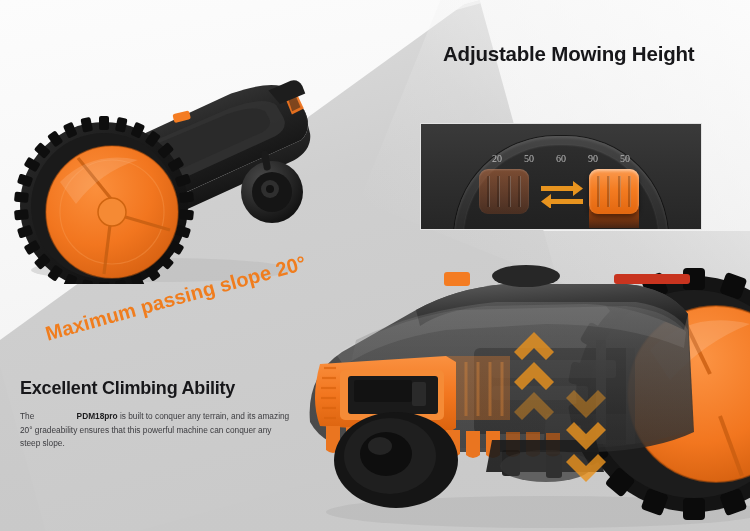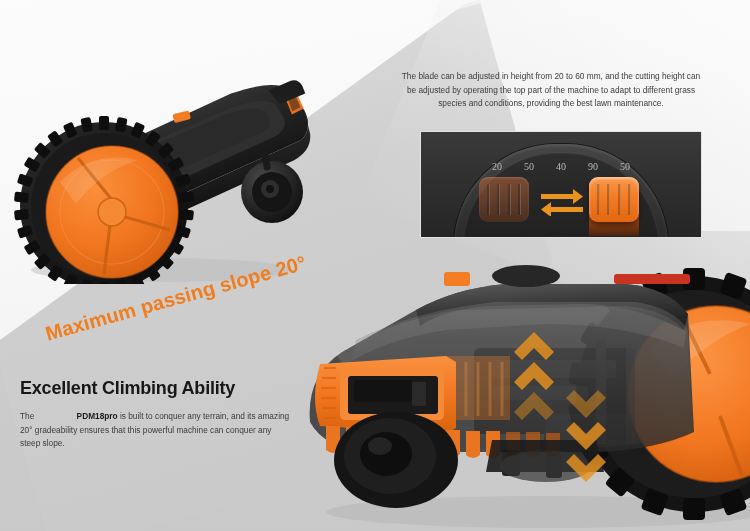--- a/index.html
+++ b/index.html
@@ -128,21 +128,21 @@
     font-weight: bold;
     color: #f07d1e;
     white-space: nowrap;
     letter-spacing: 0.1px;
   }
 
   
   #height-panel {
     position: absolute;
     left: 420px;
-    top: 131px;
+    top: 123px;
     width: 282px;
     height: 107px;
     background: linear-gradient(180deg, #3a3a3a 0%, #303030 45%, #262626 100%);
     border: 1px solid #e3e3e3;
     box-sizing: border-box;
     overflow: hidden;
   }
   .panel-inner-arch {
     position: absolute;
     left: 50%;
@@ -517,21 +517,21 @@
     </g>
   </svg>
 
   <div id="height-panel">
     <div class="panel-inner-arch"></div>
     <div class="panel-window"></div>
 
     <div class="scale-row">
       <span class="scale-tick">20</span>
       <span class="scale-tick">50</span>
-      <span class="scale-tick">40</span>
+      <span class="scale-tick">60</span>
       <span class="scale-tick">90</span>
       <span class="scale-tick">50</span>
     </div>
 
     <div id="knob-right-shadow"></div>
 
     <div class="knob" id="knob-left">
       <div class="knob-ribs">
         <i></i>
           <i></i>
@@ -550,22 +550,22 @@
     </div>
 
     <svg class="arrows" viewBox="0 0 46 30">
       <g fill="#e8941f">
         <path d="M2 8 L34 8 L34 3 L44 10.5 L34 18 L34 13 L2 13 Z"></path>
         <path d="M44 21 L12 21 L12 16 L2 23.5 L12 31 L12 26 L44 26 Z"></path>
       </g>
     </svg>
   </div>
 
-
-  <div class="body-text" id="para-right">The blade can be adjusted in height from 20 to 60 mm, and the cutting height can be adjusted by operating the top part of the machine to adapt to different grass species and conditions, providing the best lawn maintenance.</div>
+  <div class="heading" id="heading-right">Adjustable Mowing Height</div>
+
 
   <div class="heading" id="heading-left">Excellent Climbing Ability</div>
 
   <div class="body-text" id="para-left">
     <span>The </span><span class="model-name">PDM18pro</span><span> is built to conquer any terrain, and its amazing 20° gradeability ensures that this powerful machine can conquer any steep slope.</span>
   </div>
 
   <div id="slope-label">Maximum passing slope 20°</div>
 
 </div>

